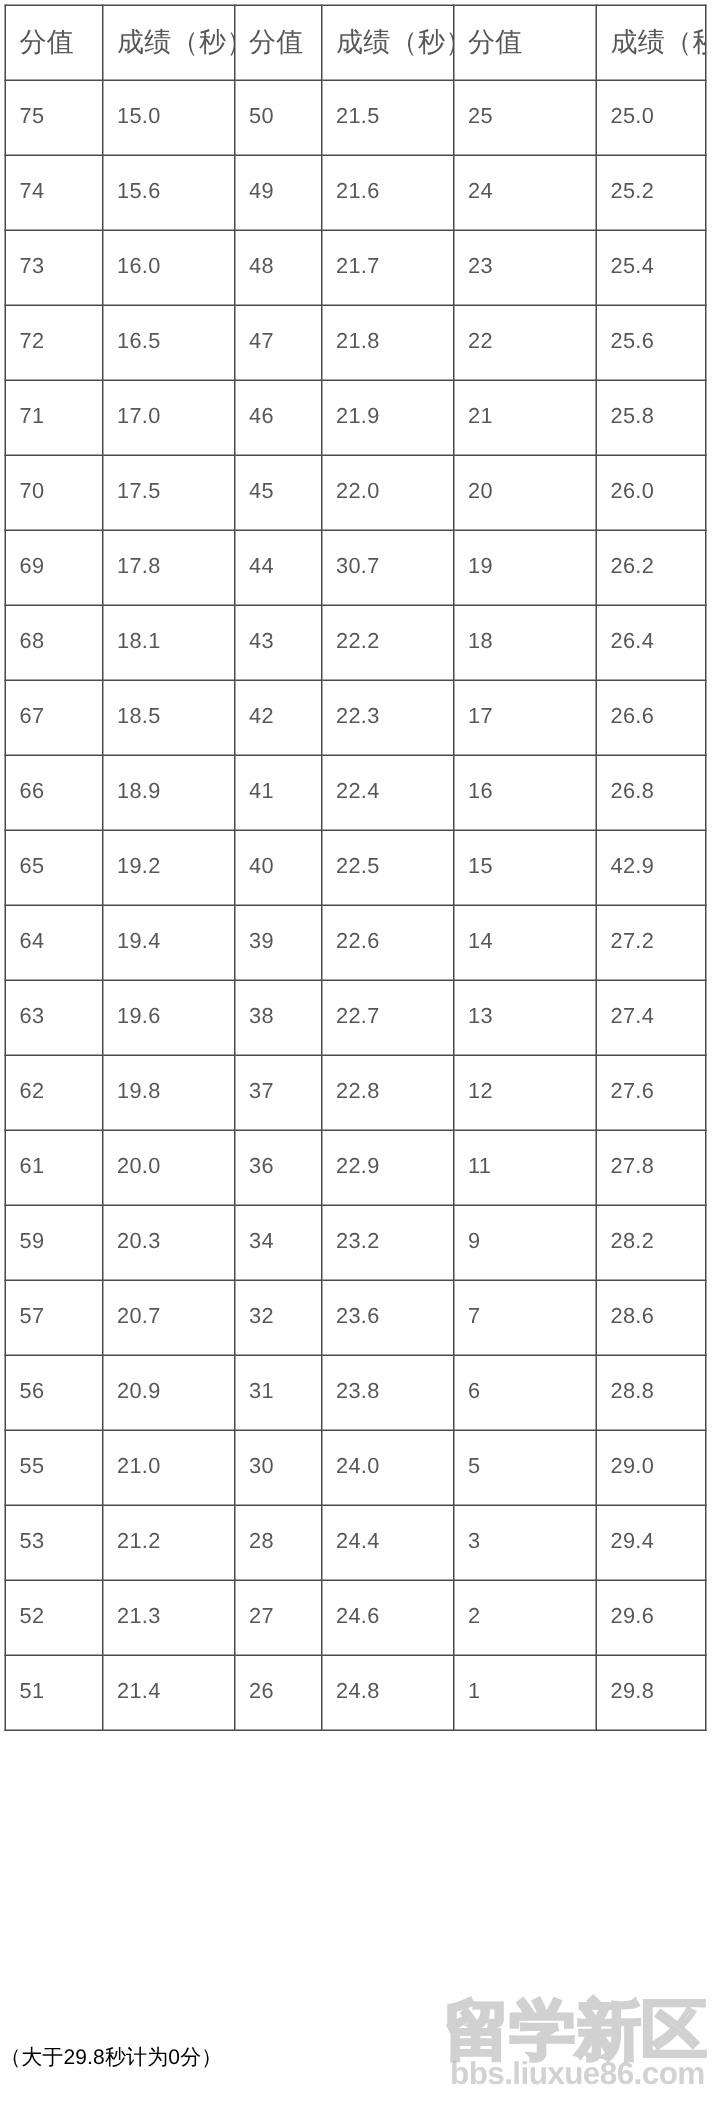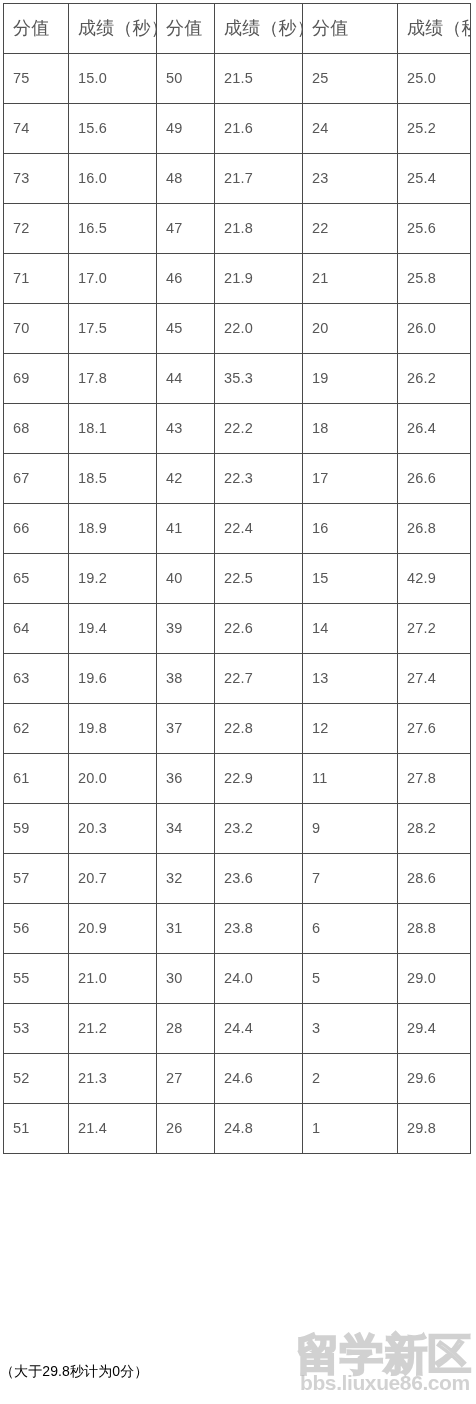--- a/index.html
+++ b/index.html
@@ -179,21 +179,21 @@
           <td>17.5</td>
           <td>45</td>
           <td>22.0</td>
           <td>20</td>
           <td>26.0</td>
         </tr>
         <tr>
           <td>69</td>
           <td>17.8</td>
           <td>44</td>
-          <td>35.3</td>
+          <td>30.7</td>
           <td>19</td>
           <td>26.2</td>
         </tr>
         <tr>
           <td>68</td>
           <td>18.1</td>
           <td>43</td>
           <td>22.2</td>
           <td>18</td>
           <td>26.4</td>

